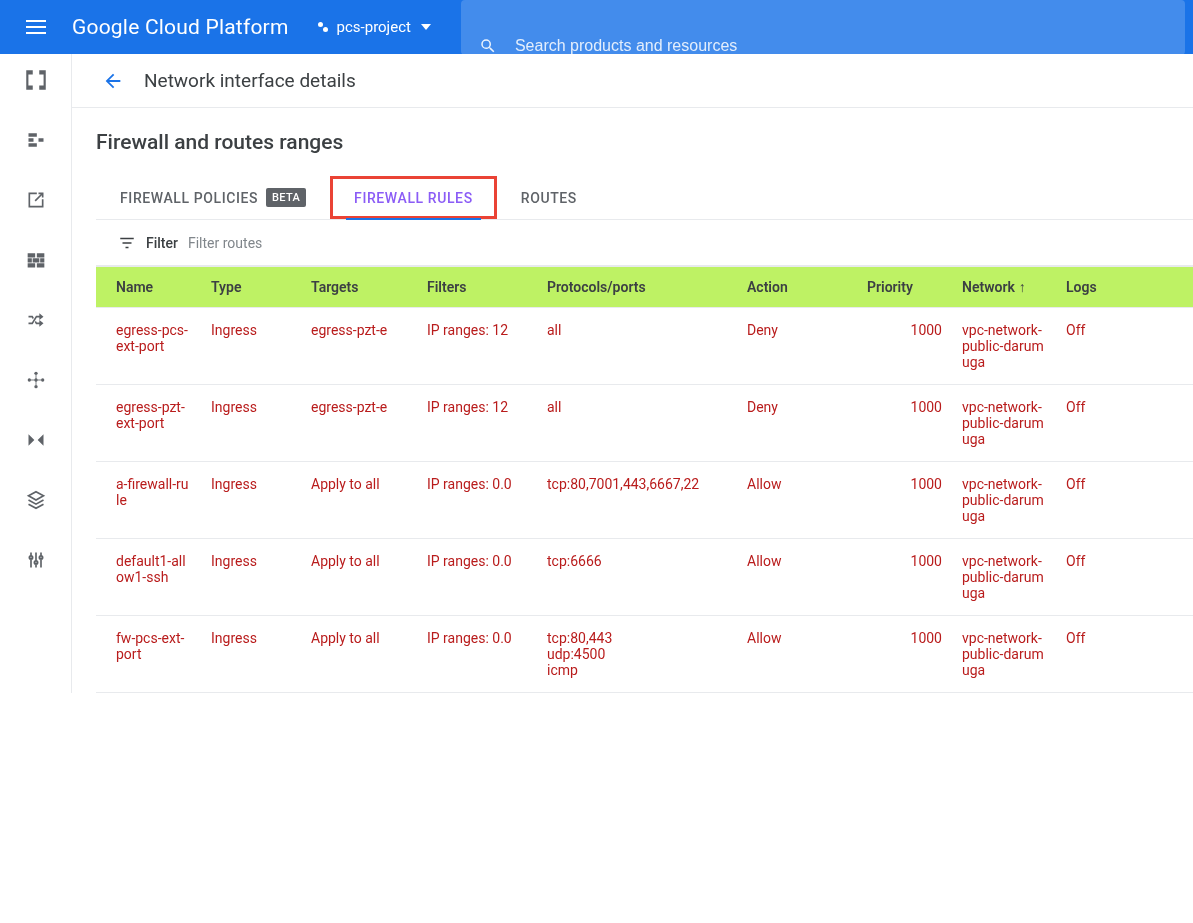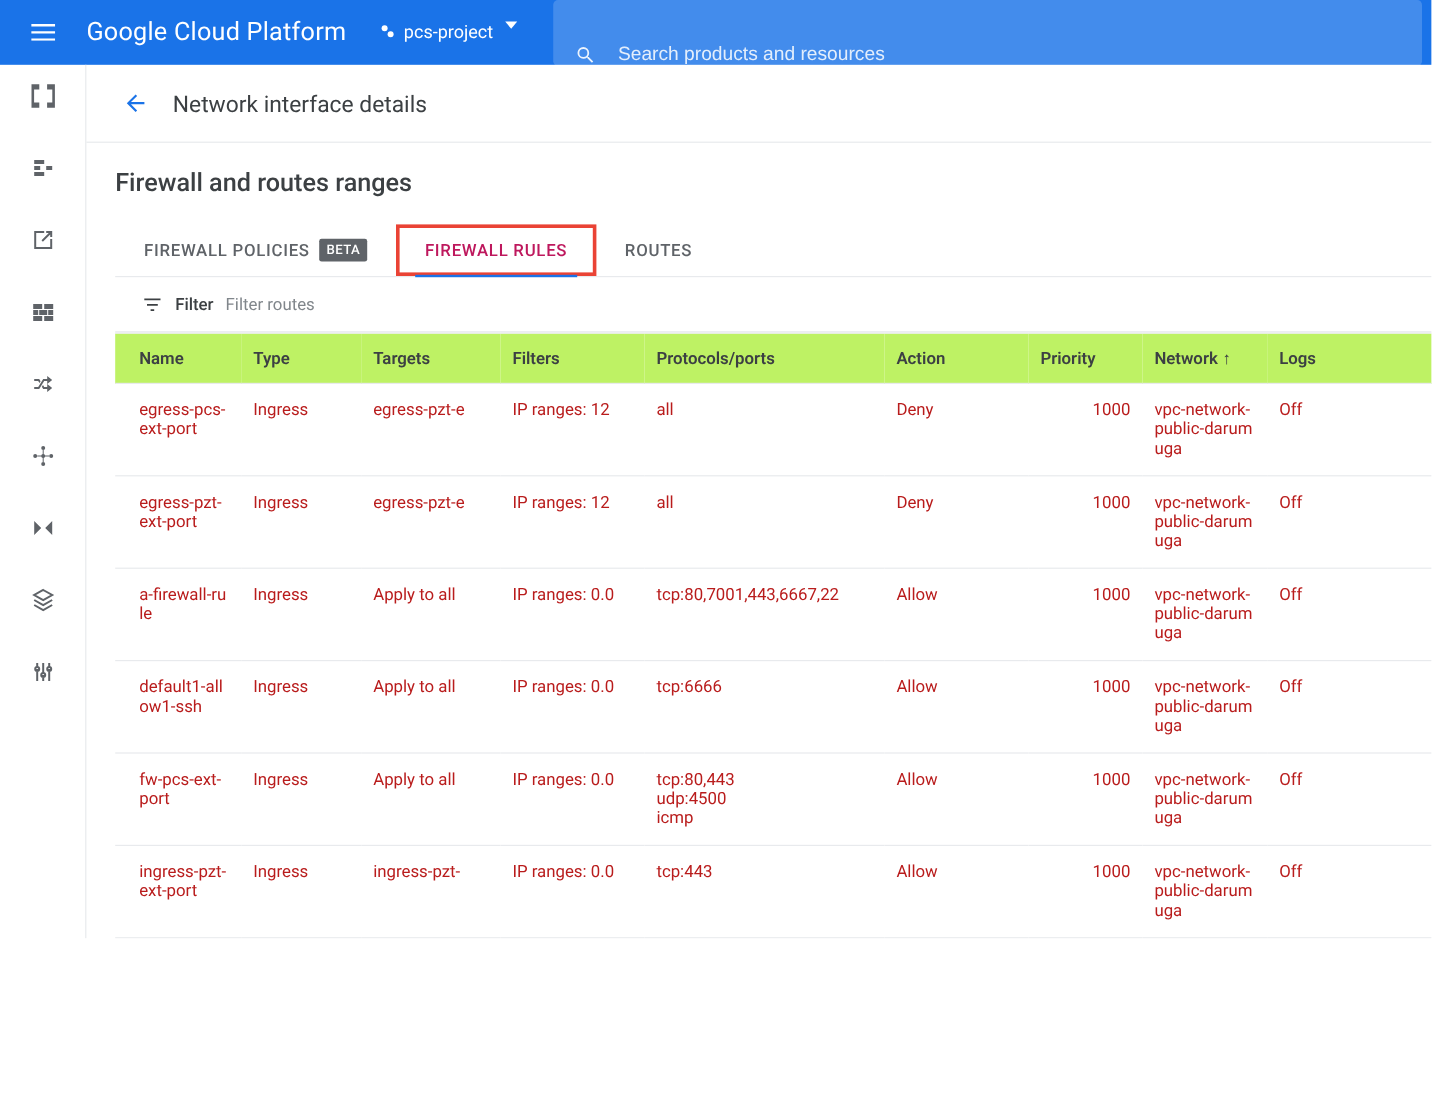--- a/index.html
+++ b/index.html
@@ -1,47 +1,47 @@
 <!DOCTYPE html>
 <html><head>
 <meta charset="utf-8">
 <style>
 * { box-sizing: border-box; margin: 0; padding: 0; }
 body { font-family: "Google Sans", Roboto, "Helvetica Neue", Arial, sans-serif; color:#3c4043; background:#fff; width:1193px; }
 
 .topbar { height:54px; background:#1a73e8; display:flex; align-items:center; padding:0 8px 0 16px; color:#fff; }
 .topbar .menu-btn { width:40px; height:40px; display:flex; align-items:center; justify-content:center; border-radius:50%; cursor:pointer; }
 .topbar .brand { font-size:21px; margin-left:16px; letter-spacing:.2px; font-weight:400; white-space:nowrap; }
-.topbar .project { display:flex; align-items:flex-start; margin-left:26px; gap:6px; cursor:pointer; font-size:15px; }
+.topbar .project { display:flex; align-items:center; margin-left:26px; gap:6px; cursor:pointer; font-size:15px; }
 .topbar .project .dots { position:relative; width:16px; height:16px; }
 .topbar .project .dots::before,
 .topbar .project .dots::after { content:""; position:absolute; width:5px; height:5px; border-radius:50%; background:#fff; }
 .topbar .project .dots::before { top:3px; left:3px; }
 .topbar .project .dots::after { bottom:3px; right:3px; }
 .topbar .caret-down { width:0; height:0; border-left:5px solid transparent; border-right:5px solid transparent; border-top:6px solid #fff; margin-left:4px; }
 .topbar .search { flex:1; margin-left:30px; background:rgba(255,255,255,.18); height:55px; border-radius:4px; display:flex; align-items:flex-end; padding:0 18px; max-width:780px; }
 .topbar .search input { flex:1; margin-left:18px; border:none; outline:none; background:transparent; color:#fff; font-size:16px; }
 .topbar .search input::placeholder { color:rgba(255,255,255,.85); }
 
 .body { display:flex; }
 .side { width:72px; border-right:1px solid #e8eaed; display:flex; flex-direction:column; align-items:center; padding-top:12px; gap:32px; }
 .side .sideitem { width:28px; height:28px; display:flex; align-items:center; justify-content:center; color:#5f6368; cursor:pointer; }
 .side .sideitem.active { color:#1a73e8; }
 
 .main { flex:1; }
-.titlebar { height:65px; border-bottom:1px solid #e8eaed; display:flex; align-items:center; padding-left:24px; }
+.titlebar { height:54px; border-bottom:1px solid #e8eaed; display:flex; align-items:center; padding-left:24px; }
 .back { width:34px; height:34px; display:flex; align-items:center; justify-content:center; color:#1a73e8; cursor:pointer; }
 .pagetitle { font-size:19px; margin-left:14px; color:#3c4043; }
 
 .section { padding:22px 0 0 24px; }
 .section-title { font-size:21px; font-weight:500; margin-bottom:22px; }
 
 .tabs { display:flex; border-bottom:1px solid #e8eaed; }
 .tab { padding:12px 24px; color:#5f6368; font-size:14px; font-weight:500; letter-spacing:.6px; cursor:pointer; position:relative; display:flex; align-items:center; gap:8px; }
-.tab.active { color:#be185d; }
+.tab.active { color:#8b5cf6; }
 .tab.active::after { content:""; position:absolute; left:16px; right:16px; bottom:-1px; height:2px; background:#1a73e8; }
 .tab .beta { background:#5f6368; color:#fff; font-size:11px; padding:3px 6px; border-radius:2px; letter-spacing:.3px; }
 .tab.highlight { outline:3px solid #ea4335; outline-offset:-3px; }
 
 .filterbar { display:flex; align-items:center; height:46px; padding-left:22px; gap:10px; color:#5f6368; font-size:14px; border-bottom:1px solid #e8eaed; }
 .filterbar .filter-label { font-weight:500; color:#3c4043; }
 
 table { width:100%; border-collapse:collapse; font-size:14px; }
 thead th { text-align:left; font-weight:600; color:#3c4043; padding:12px 10px; background:#bef264; border-top:1px solid #e8eaed; border-bottom:1px solid #e8eaed; white-space:nowrap; }
 thead th.num { }
@@ -244,28 +244,17 @@
               <td class="targets">Apply to all</td>
               <td class="filters">IP ranges: 0.0</td>
               <td class="proto">tcp:80,443
 udp:4500
 icmp</td>
               <td>Allow</td>
               <td class="num">1000</td>
               <td class="net">vpc-network-public-darumuga</td>
               <td>Off</td>
             </tr>
-            <tr>
-              <td>ingress-pzt-ext-port</td>
-              <td>Ingress</td>
-              <td class="targets">ingress-pzt-</td>
-              <td class="filters">IP ranges: 0.0</td>
-              <td class="proto">tcp:443</td>
-              <td>Allow</td>
-              <td class="num">1000</td>
-              <td class="net">vpc-network-public-darumuga</td>
-              <td>Off</td>
-            </tr>
           </tbody>
       </table>
     </div>
   </div>
 </div>
 
 </body></html>

